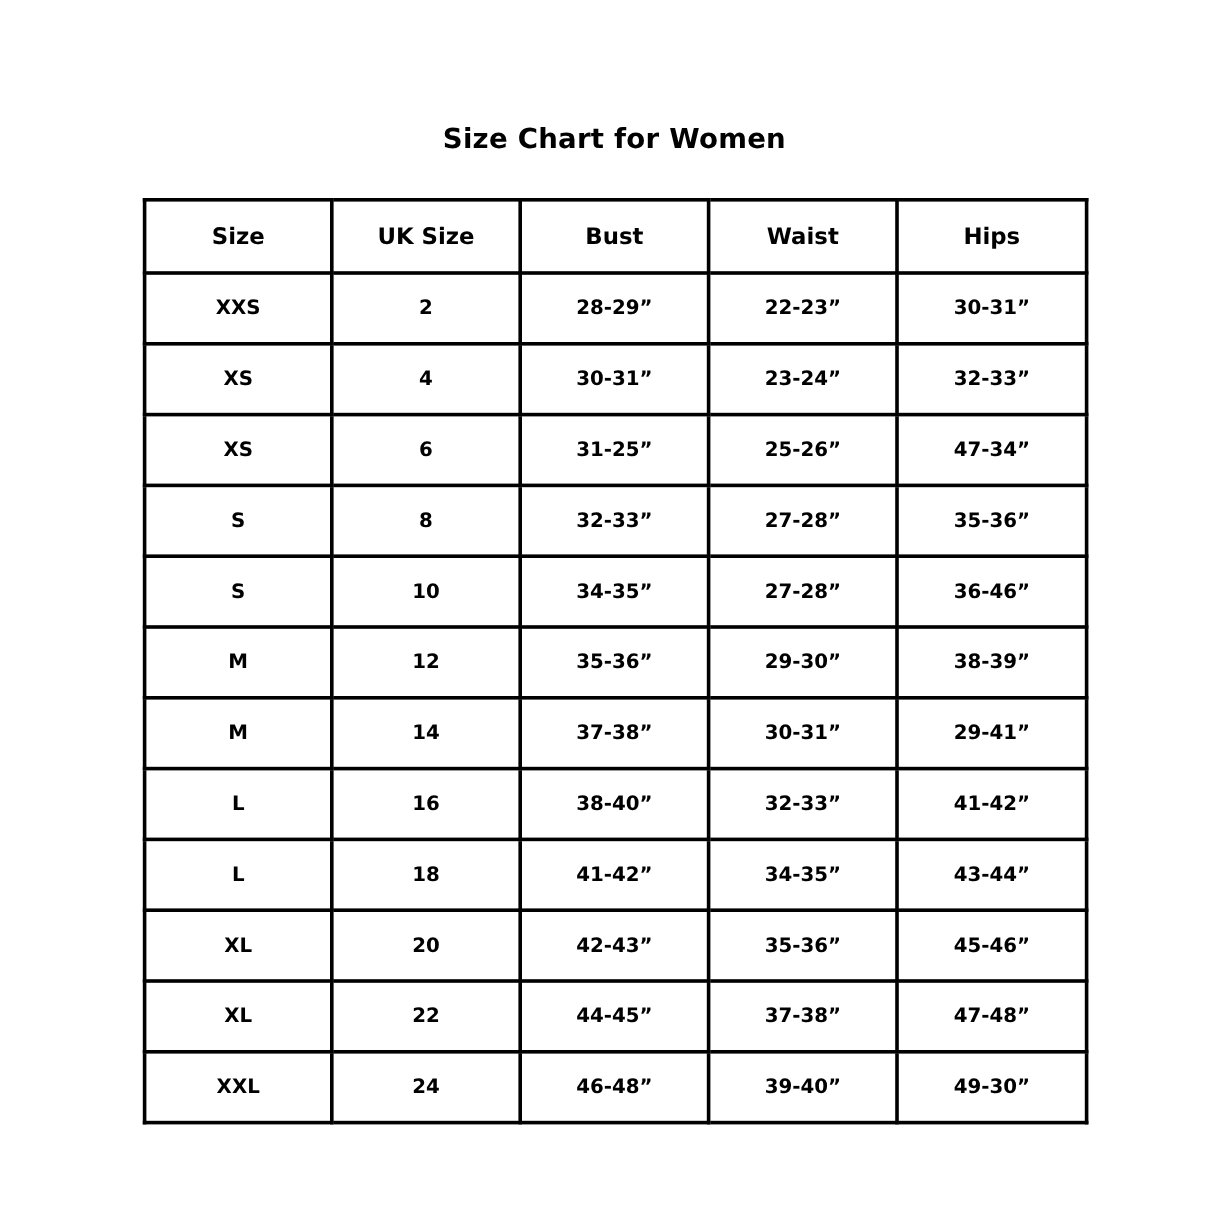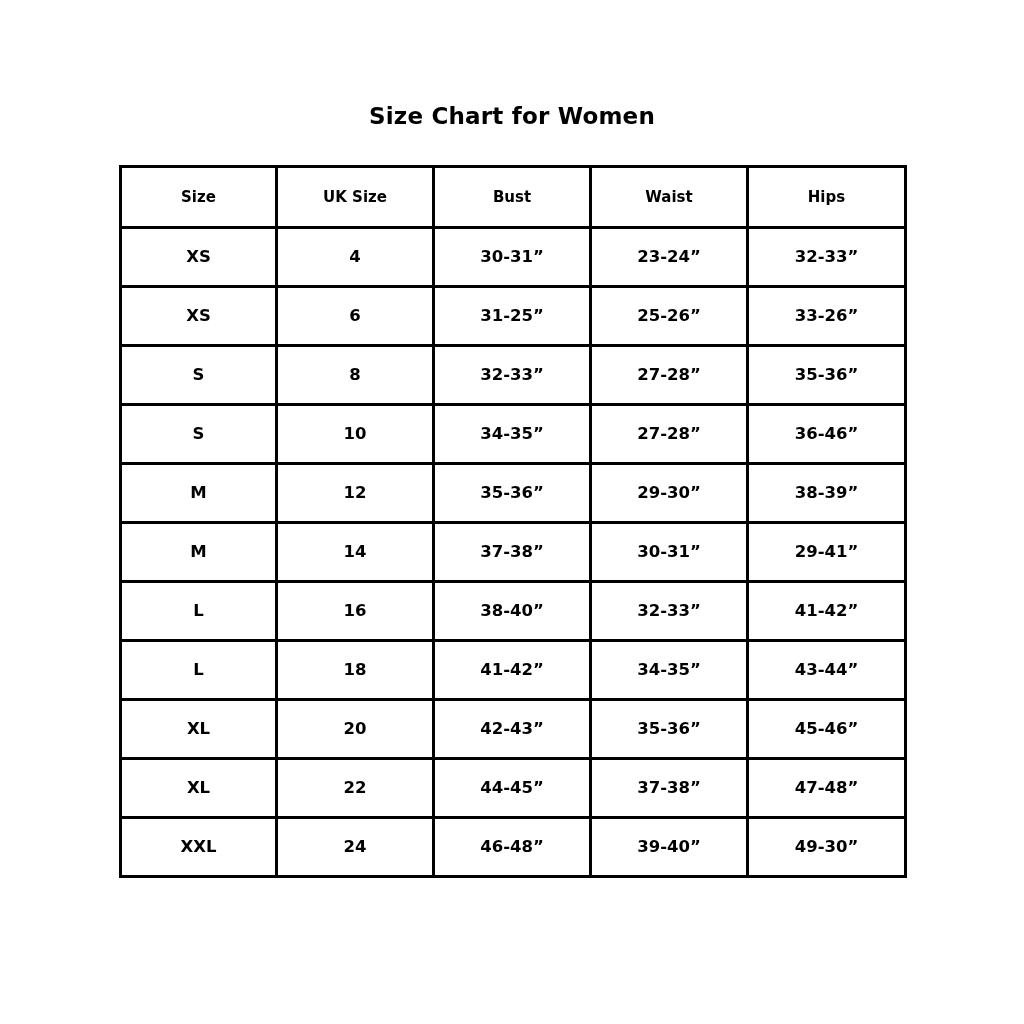--- a/index.html
+++ b/index.html
@@ -51,21 +51,21 @@
     border: 3px solid #000000;
     text-align: center;
     vertical-align: middle;
     font-size: 16.5px;
     font-weight: bold;
     height: 56px;
     padding: 0;
     line-height: 1.1;
   }
   table.size-chart th {
-    font-size: 15px;
+    font-size: 19px;
     height: 58px;
   }
 </style>
 </head>
 <body>
 
 <div class="page">
 
   <div class="chart-title">Size Chart for Women</div>
 
@@ -82,32 +82,39 @@
         <tr>
           <th>Size</th>
           <th>UK Size</th>
           <th>Bust</th>
           <th>Waist</th>
           <th>Hips</th>
         </tr>
       </thead>
       <tbody>
         <tr>
+          <td>XXS</td>
+          <td>2</td>
+          <td>28-29”</td>
+          <td>22-23”</td>
+          <td>30-31”</td>
+        </tr>
+        <tr>
           <td>XS</td>
           <td>4</td>
           <td>30-31”</td>
           <td>23-24”</td>
           <td>32-33”</td>
         </tr>
         <tr>
           <td>XS</td>
           <td>6</td>
           <td>31-25”</td>
           <td>25-26”</td>
-          <td>33-26”</td>
+          <td>47-34”</td>
         </tr>
         <tr>
           <td>S</td>
           <td>8</td>
           <td>32-33”</td>
           <td>27-28”</td>
           <td>35-36”</td>
         </tr>
         <tr>
           <td>S</td>

